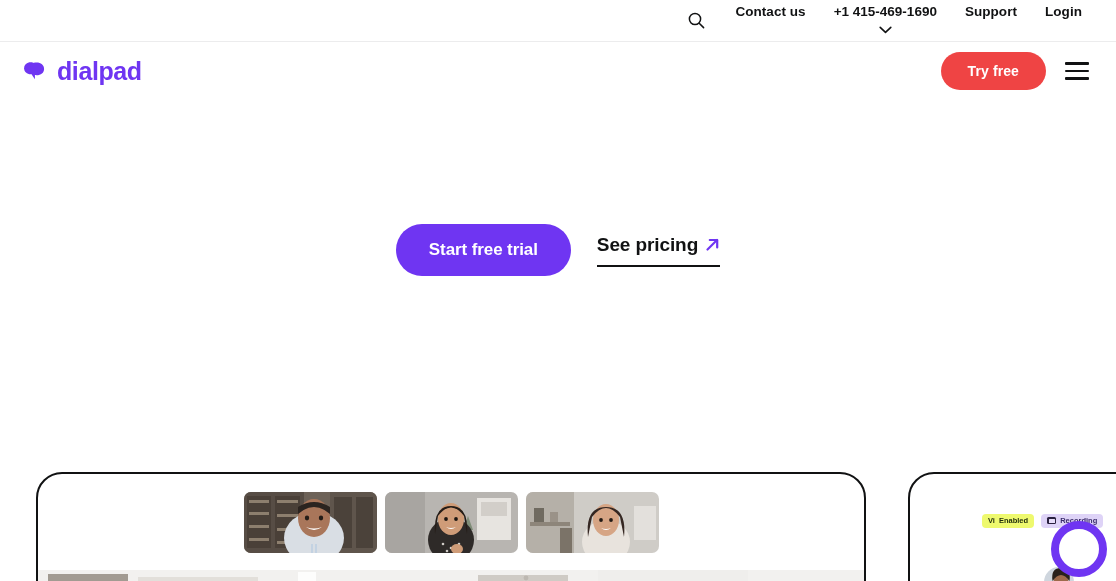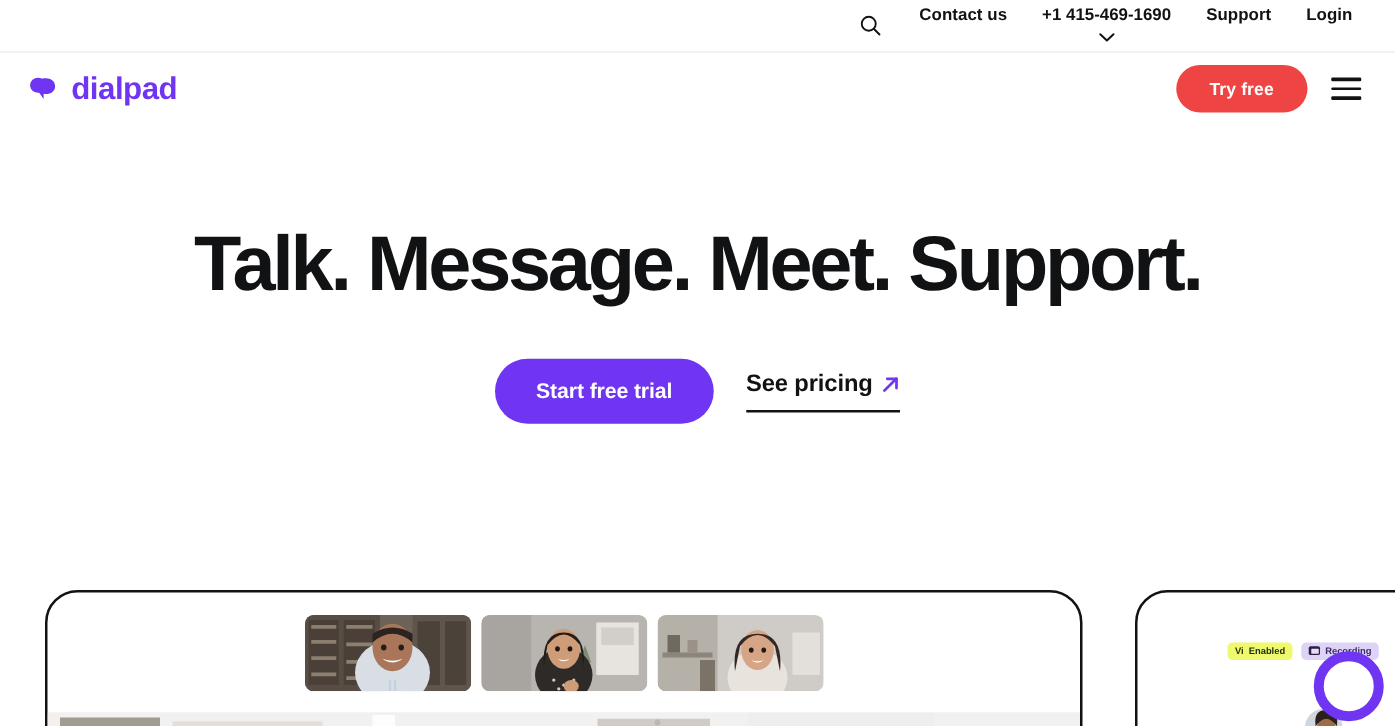--- a/index.html
+++ b/index.html
@@ -297,21 +297,20 @@
     <button class="btn-tryfree">Try free</button>
     <div class="hamburger">
       <span></span>
       <span></span>
       <span></span>
     </div>
   </div>
 </div>
 
 <div class="hero">
-  <h1 class="hero-title">Talk. Message. Meet. Support.</h1>
 
   <div class="hero-ctas">
     <button class="btn-trial">Start free trial</button>
     <a class="link-pricing">
       <span>See pricing</span>
       <svg width="15" height="15" viewBox="0 0 15 15">
         <line x1="2.5" y1="12.5" x2="12" y2="3" stroke="#6f35f2" stroke-width="2.2" stroke-linecap="round"></line>
         <polyline points="4.8,3 12.2,3 12.2,10.4" fill="none" stroke="#6f35f2" stroke-width="2.2" stroke-linecap="round" stroke-linejoin="round"></polyline>
       </svg>
     </a>

